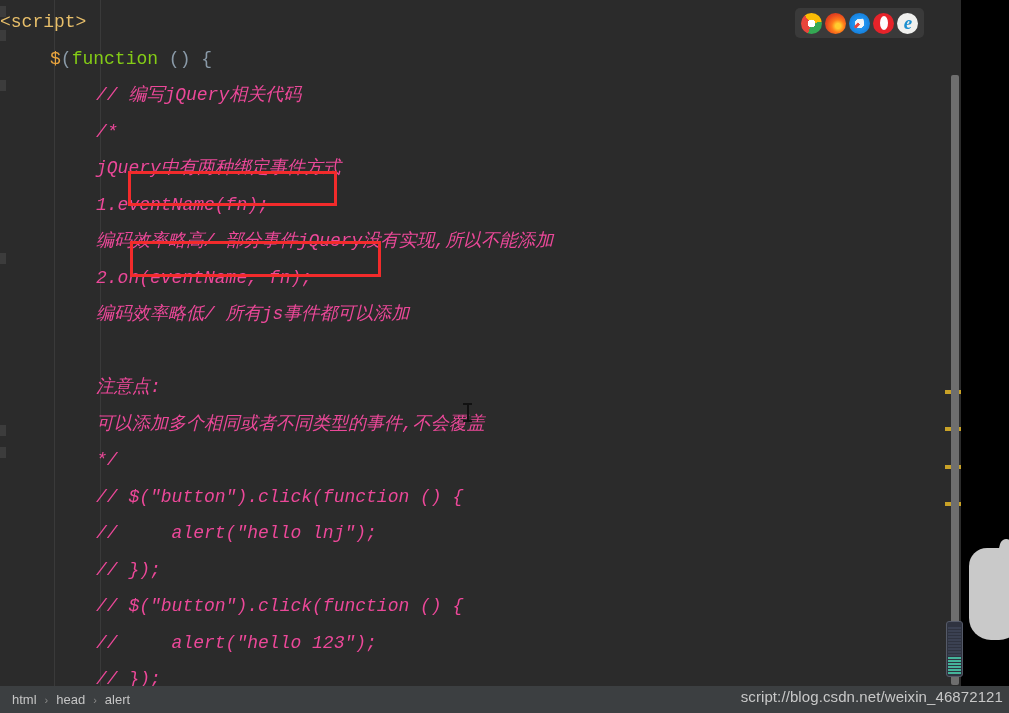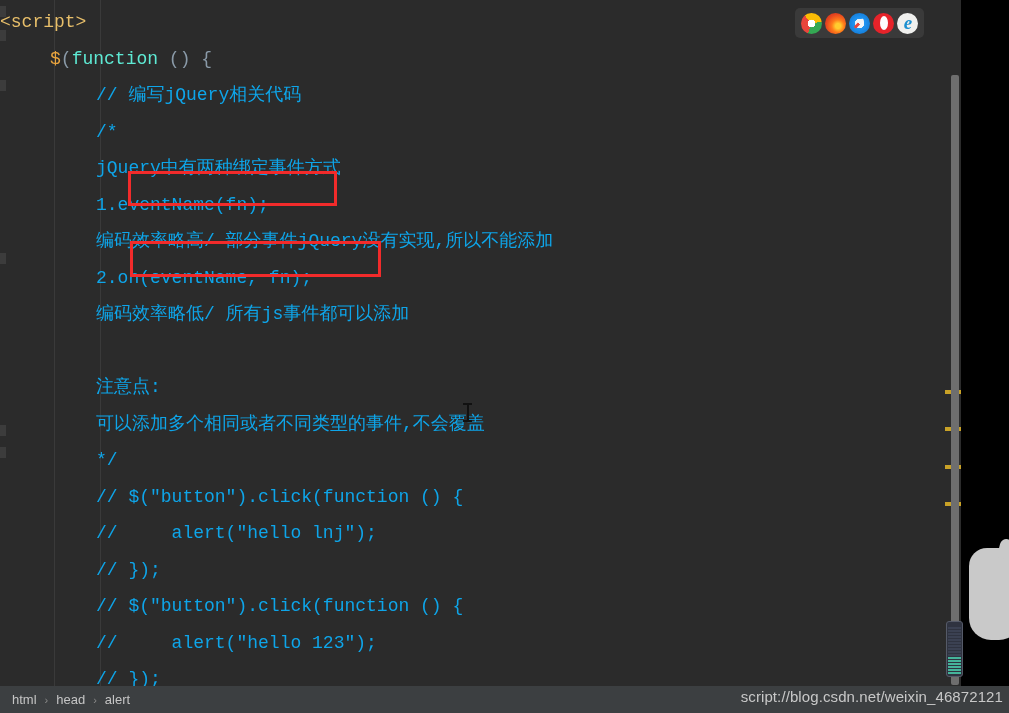--- a/index.html
+++ b/index.html
@@ -57,23 +57,23 @@
     line-height: 36.5px;
     white-space: pre;
     color: #a9b7c6;
   }
   .ln { display: block; height: 36.5px; }
   .ind1 { padding-left: 50px; }
   .ind2 { padding-left: 96px; }
 
   .tag      { color: #e8bf6a; }
   .dollar   { color: #e8a33d; }
-  .kw       { color: #5eead4; }
+  .kw       { color: #84cc16; }
   .punct    { color: #8a9aa8; }
-  .cmt      { color: #0ea5e9; }
+  .cmt      { color: #ec4899; font-style: italic; }
 
   
   .redbox {
     position: absolute;
     border: 3px solid #f22b2b;
     pointer-events: none;
   }
 
   
   #ibeam {

